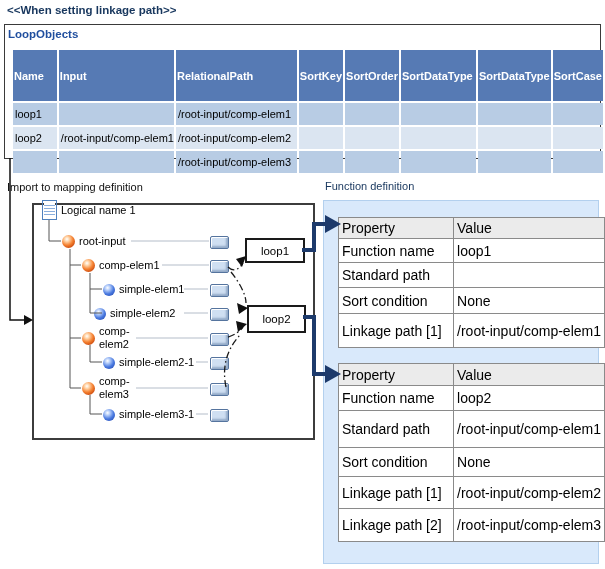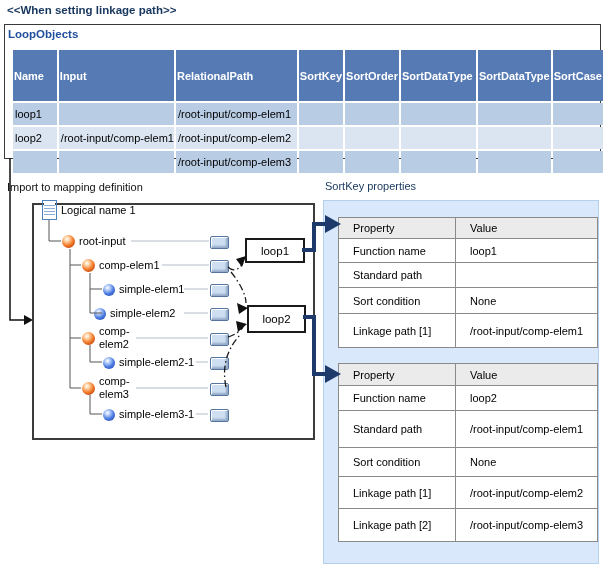--- a/index.html
+++ b/index.html
@@ -32,22 +32,22 @@
             background:radial-gradient(circle at 38% 32%, #ffffff 0%, #bcd2fa 20%, #4a7ae0 55%, #1c3ea8 100%);}
   .port-btn{position:absolute;width:17px;height:11px;border:1px solid #55749e;border-radius:2px;background:#cfdff2;
             box-shadow:inset 1px 1px 0 rgba(255,255,255,.95), inset -2px -2px 2px rgba(90,120,160,.5);}
   .loop-box{position:absolute;background:#fff;border:2px solid #1a1a1a;display:flex;align-items:center;justify-content:center;
             font-size:11.5px;color:#000;}
 
   
   .fp-label{position:absolute;left:325px;top:180px;color:#17365d;}
   .fp-panel{position:absolute;left:323px;top:200px;width:274px;height:362px;background:#d9e9fb;border:1px solid #b3d0ee;}
   .fp-table{position:absolute;border-collapse:collapse;table-layout:fixed;background:#fff;}
-  .fp-table th,.fp-table td{border:1px solid #8a8a8a;font-weight:400;font-size:11px;text-align:left;
-            padding:1px 14px;vertical-align:middle;white-space:nowrap;overflow:hidden;}
+  .fp-table th,.fp-table td{border:1px solid #8a8a8a;font-weight:400;font-size:14px;text-align:left;
+            padding:1px 3px;vertical-align:middle;white-space:nowrap;overflow:hidden;}
   .fp-table th{background:#ebebeb;}
 
   .overlay{position:absolute;left:0;top:0;pointer-events:none;}
 </style>
 </head>
 <body>
 
 <div class="stage">
 
   <div class="title">&lt;&lt;When setting linkage path&gt;&gt;</div>
@@ -158,21 +158,21 @@
   <div class="port-btn" style="left:210px;top:284px"></div>
   <div class="port-btn" style="left:210px;top:308px"></div>
   <div class="port-btn" style="left:210px;top:333px"></div>
   <div class="port-btn" style="left:210px;top:357px"></div>
   <div class="port-btn" style="left:210px;top:383px"></div>
   <div class="port-btn" style="left:210px;top:409px"></div>
 
   <div class="loop-box" style="left:245px;top:238px;width:56px;height:21px">loop1</div>
   <div class="loop-box" style="left:247px;top:305px;width:55px;height:24px">loop2</div>
 
-  <div class="fp-label">SortKey properties</div>
+  <div class="fp-label">Function definition</div>
   <div class="fp-panel"></div>
 
   <table class="fp-table" style="left:338px;top:217px">
     <colgroup>
         <col style="width:117px">
         <col style="width:135px">
       </colgroup>
     <tbody>
         <tr style="height:21px">
       <th>Property</th>

